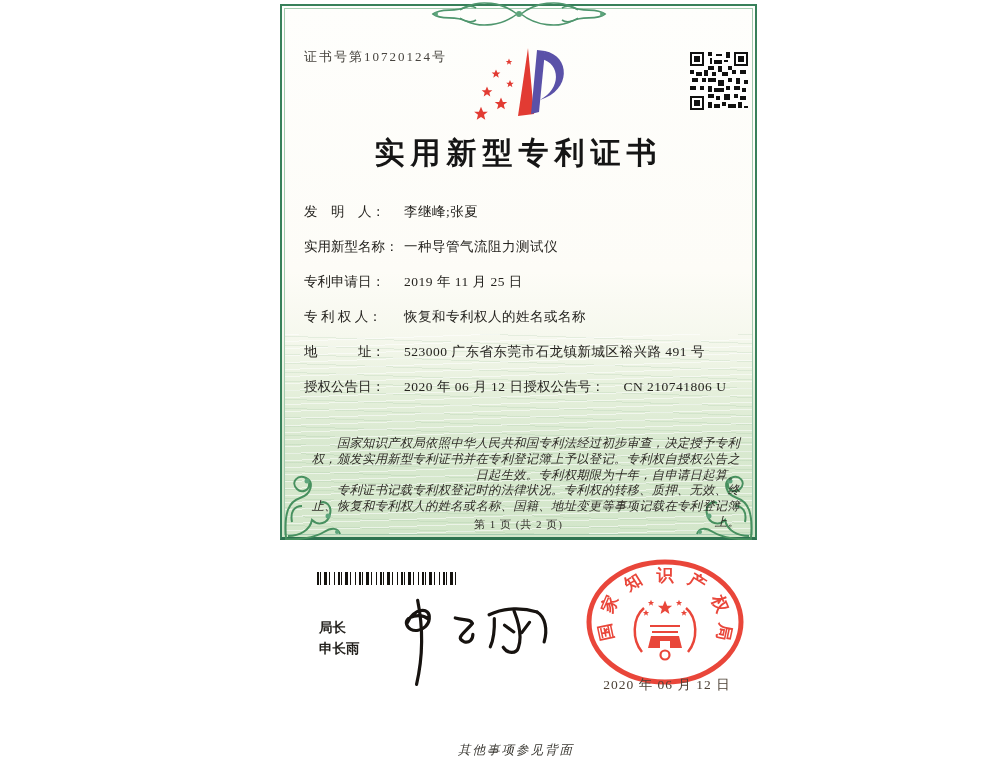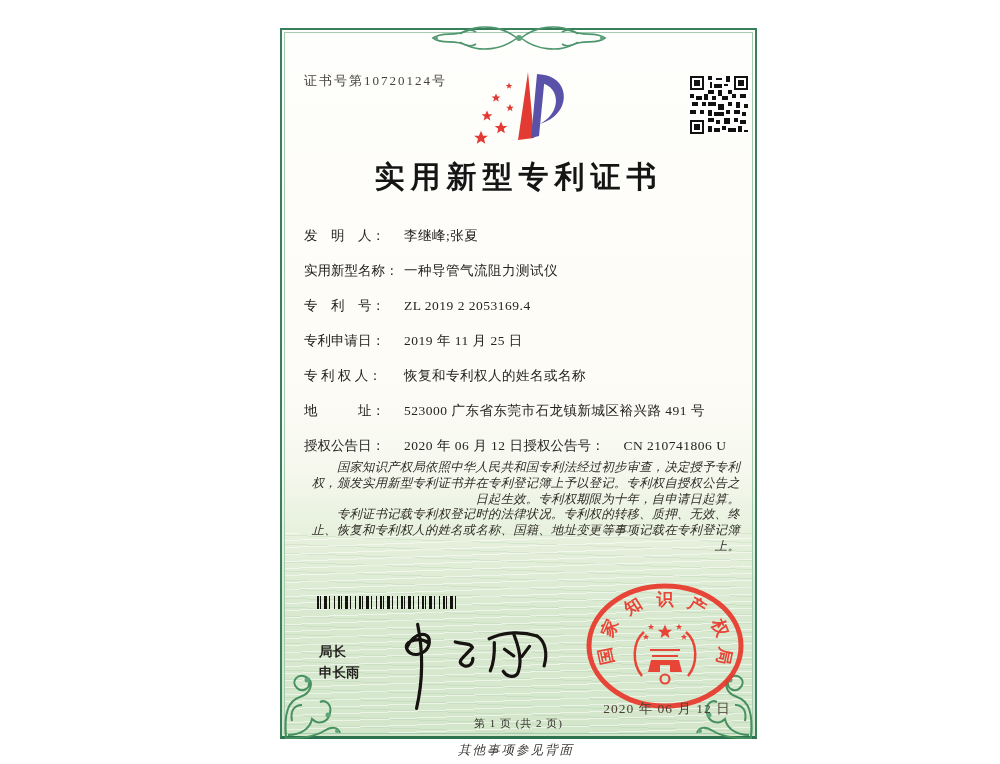--- a/index.html
+++ b/index.html
@@ -2,21 +2,21 @@
 <html><head>
 <meta charset="utf-8">
 <style>
   * { margin:0; padding:0; box-sizing:border-box; }
   html,body { width:1000px; height:764px; background:#ffffff; overflow:hidden;
     font-family:"Liberation Serif","DejaVu Serif",serif; }
   .stage { position:relative; width:1000px; height:764px; background:#ffffff; }
 
   
   .certificate {
-    position:absolute; left:280px; top:28px; width:477px; height:711px;
+    position:absolute; left:280px; top:4px; width:477px; height:536px;
     border:2px solid #37805a; border-bottom:3px solid #2e7350;
     background:
       linear-gradient(180deg,#fefefc 0%, #fdfcf7 50%, #f6f8ee 62%,
         #e6f0dc 72%, #d9e9d0 82%, #d3e6ca 100%);
   }
   .inner-line { position:absolute; inset:2px; border:1px solid #a3cbaf; pointer-events:none; }
   .guilloche {
     position:absolute; left:3px; right:3px; bottom:3px; height:200px; pointer-events:none;
     background:
       repeating-linear-gradient(178deg, rgba(255,255,255,.55) 0 1px, rgba(255,255,255,0) 1px 7px),
@@ -192,24 +192,20 @@
     <div class="fields">
       <div class="frow">
         <span class="flabel">发　明　人：</span>
         <span class="fvalue">李继峰;张夏</span>
       </div>
       <div class="frow">
         <span class="flabel">实用新型名称：</span>
         <span class="fvalue">一种导管气流阻力测试仪</span>
       </div>
       <div class="frow">
-        <span class="flabel">专　利　号：</span>
-        <span class="fvalue">ZL 2019 2 2053169.4</span>
-      </div>
-      <div class="frow">
         <span class="flabel">专利申请日：</span>
         <span class="fvalue">2019 年 11 月 25 日</span>
       </div>
       <div class="frow">
         <span class="flabel">专 利 权 人：</span>
         <span class="fvalue">恢复和专利权人的姓名或名称</span>
       </div>
       <div class="frow">
         <span class="flabel">地　　　址：</span>
         <span class="fvalue">523000 广东省东莞市石龙镇新城区裕兴路 491 号</span>

